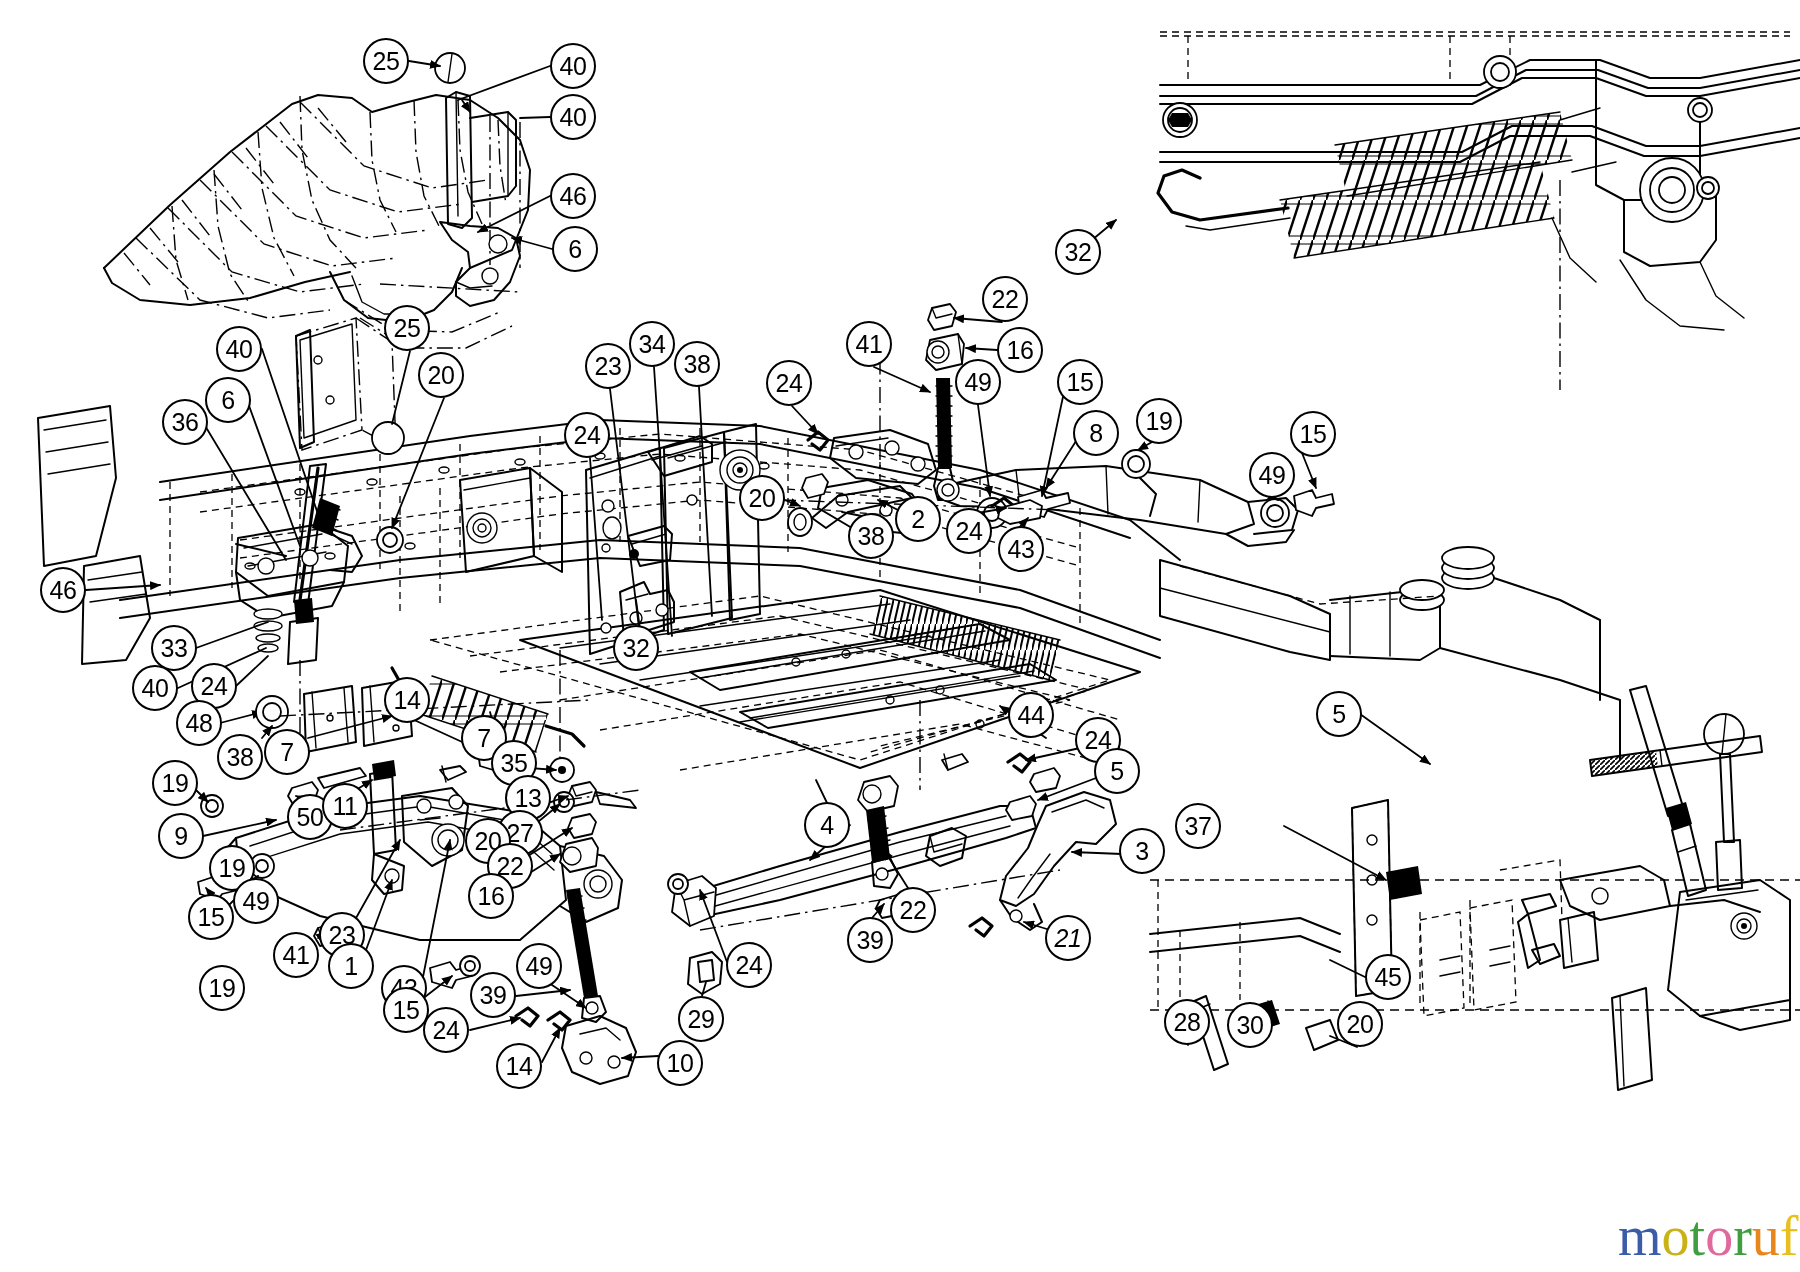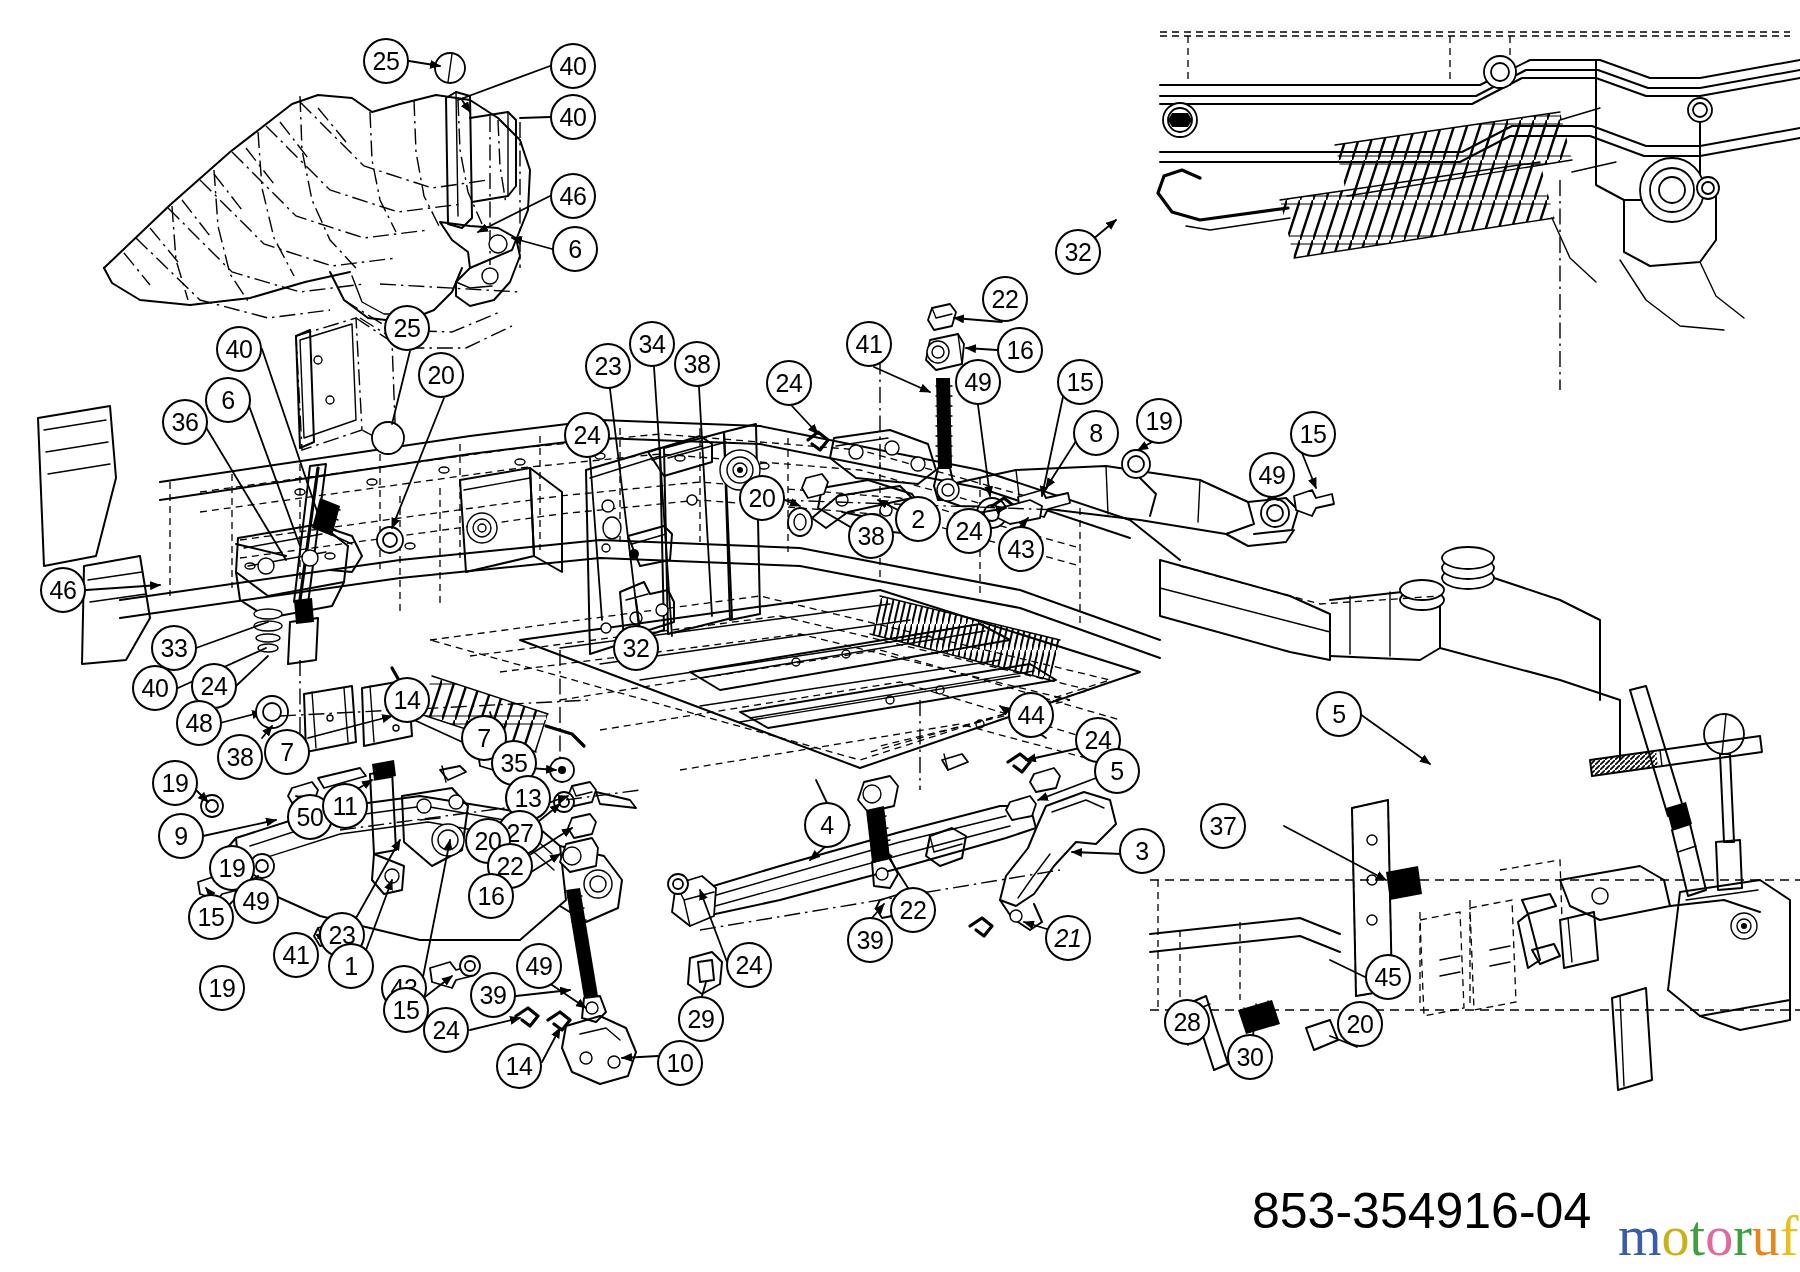--- a/index.html
+++ b/index.html
@@ -837,21 +837,21 @@
       <div class="callout" style="left: 175px; top: 783px;">19</div>
       <div class="callout" style="left: 528px; top: 798px;">13</div>
       <div class="callout" style="left: 1339px; top: 714px;">5</div>
       <div class="callout" style="left: 310px; top: 817px;">50</div>
       <div class="callout" style="left: 345px; top: 806px;">11</div>
       <div class="callout" style="left: 520px; top: 833px;">27</div>
       <div class="callout" style="left: 181px; top: 836px;">9</div>
       <div class="callout" style="left: 488px; top: 841px;">20</div>
       <div class="callout" style="left: 827px; top: 825px;">4</div>
       <div class="callout" style="left: 510px; top: 866px;">22</div>
-      <div class="callout" style="left: 1223px; top: 826px;">37</div>
+      <div class="callout" style="left: 1198px; top: 826px;">37</div>
       <div class="callout" style="left: 1142px; top: 851px;">3</div>
       <div class="callout" style="left: 491px; top: 896px;">16</div>
       <div class="callout" style="left: 232px; top: 868px;">19</div>
       <div class="callout" style="left: 211px; top: 917px;">15</div>
       <div class="callout" style="left: 256px; top: 901px;">49</div>
       <div class="callout" style="left: 913px; top: 910px;">22</div>
       <div class="callout" style="left: 870px; top: 940px;">39</div>
       <div class="callout" style="left: 1068px; top: 938px; font-style: italic;">21</div>
       <div class="callout" style="left: 296px; top: 955px;">41</div>
       <div class="callout" style="left: 342px; top: 935px;">23</div>
@@ -861,21 +861,20 @@
       <div class="callout" style="left: 406px; top: 1010px;">15</div>
       <div class="callout" style="left: 493px; top: 995px;">39</div>
       <div class="callout" style="left: 539px; top: 966px;">49</div>
       <div class="callout" style="left: 749px; top: 965px;">24</div>
       <div class="callout" style="left: 701px; top: 1019px;">29</div>
       <div class="callout" style="left: 1388px; top: 977px;">45</div>
       <div class="callout" style="left: 446px; top: 1030px;">24</div>
       <div class="callout" style="left: 519px; top: 1066px;">14</div>
       <div class="callout" style="left: 680px; top: 1063px;">10</div>
       <div class="callout" style="left: 1187px; top: 1022px;">28</div>
-      <div class="callout" style="left: 1250px; top: 1057px;">30</div>
+      <div class="callout" style="left: 1250px; top: 1025px;">30</div>
       <div class="callout" style="left: 1360px; top: 1024px;">20</div>
     </div>
 
-  <div id="partnum">853-354916-04</div>
 
   <div id="watermark"><span style="color: rgb(59, 92, 168);">m</span><span style="color: rgb(200, 178, 22);">o</span><span style="color: rgb(63, 158, 63);">t</span><span style="color: rgb(224, 106, 156);">o</span><span style="color: rgb(63, 158, 63);">r</span><span style="color: rgb(232, 134, 30);">u</span><span style="color: rgb(232, 192, 30);">f</span><span class="suffix" style="color: rgb(138, 138, 138);">.de</span></div>
 
 </div>
 
 </body></html>

